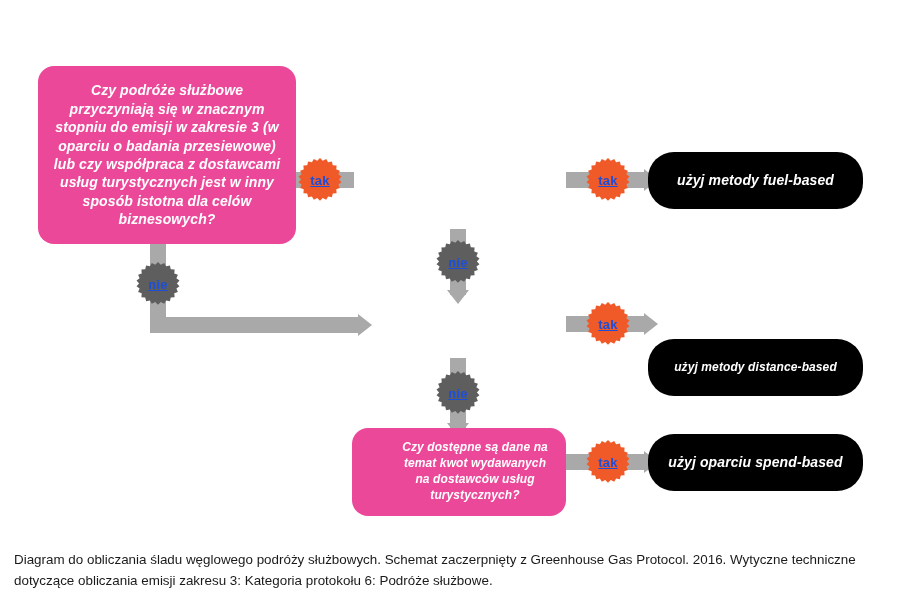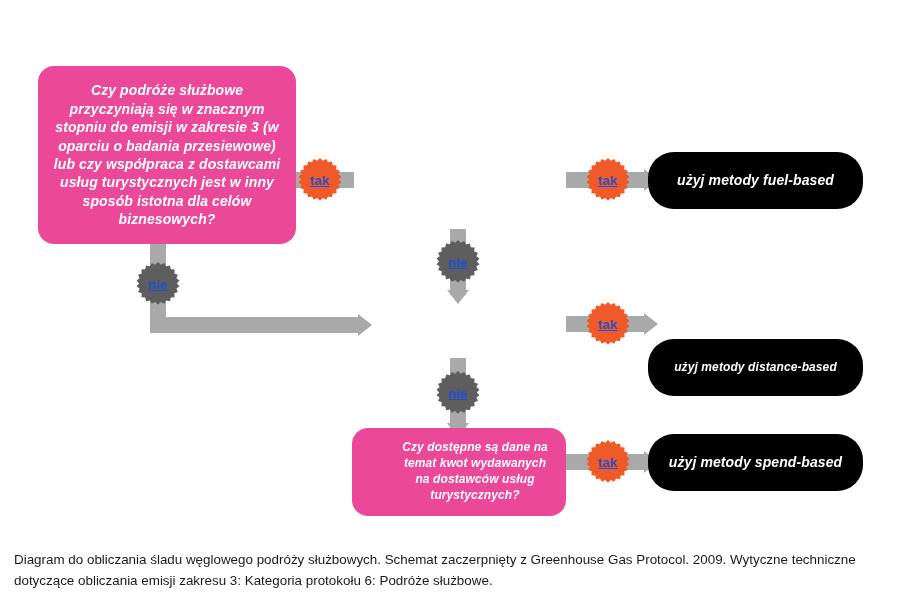--- a/index.html
+++ b/index.html
@@ -148,21 +148,21 @@
 
   <div class="node node-result" style="left:648px; top:152px; width:215px; height:57px; font-size:14px;">
     <span>użyj metody fuel-based</span>
   </div>
 
   <div class="node node-result" style="left:648px; top:296px; width:215px; height:57px; font-size:12px;margin-top:43px;">
     <span>użyj metody distance-based</span>
   </div>
 
   <div class="node node-result" style="left:648px; top:434px; width:215px; height:57px; font-size:14px;">
-    <span>użyj metody spend-based</span>
+    <span>użyj oparciu spend-based</span>
   </div>
 
   <div class="badge badge-yes" style="left:298px; top:158px;">
     <svg class="burst" viewBox="0 0 100 100">
       <polygon points="50,0 56.3,6.1 64.1,2.1 68.4,9.7 77,8 79,16.6 87.7,17.2 87,25.9 95.2,28.8 91.8,36.9 98.8,42.1 93,48.6 98.8,55.1 91.8,60.3 95.2,68.4 87,71.3 87.7,80 79,80.6 77,89.2 68.4,87.5 64.1,95.1 56.3,91.1 50,97.2 43.7,91.1 35.9,95.1 31.6,87.5 23,89.2 21,80.6 12.3,80 13,71.3 4.8,68.4 8.2,60.3 1.2,55.1 7,48.6 1.2,42.1 8.2,36.9 4.8,28.8 13,25.9 12.3,17.2 21,16.6 23,8 31.6,9.7 35.9,2.1 43.7,6.1"></polygon>
     </svg>
     <div class="lbl">tak</div>
   </div>
 
   <div class="badge badge-no" style="left:136px; top:262px;">
@@ -202,13 +202,13 @@
 
   <div class="badge badge-yes" style="left:586px; top:440px;">
     <svg class="burst" viewBox="0 0 100 100">
       <polygon points="50,0 56.3,6.1 64.1,2.1 68.4,9.7 77,8 79,16.6 87.7,17.2 87,25.9 95.2,28.8 91.8,36.9 98.8,42.1 93,48.6 98.8,55.1 91.8,60.3 95.2,68.4 87,71.3 87.7,80 79,80.6 77,89.2 68.4,87.5 64.1,95.1 56.3,91.1 50,97.2 43.7,91.1 35.9,95.1 31.6,87.5 23,89.2 21,80.6 12.3,80 13,71.3 4.8,68.4 8.2,60.3 1.2,55.1 7,48.6 1.2,42.1 8.2,36.9 4.8,28.8 13,25.9 12.3,17.2 21,16.6 23,8 31.6,9.7 35.9,2.1 43.7,6.1"></polygon>
     </svg>
     <div class="lbl">tak</div>
   </div>
 
 </div>
 
-<div id="caption">Diagram do obliczania śladu węglowego podróży służbowych. Schemat zaczerpnięty z Greenhouse Gas Protocol. 2009. Wytyczne techniczne dotyczące obliczania emisji zakresu 3: Kategoria protokołu 6: Podróże służbowe.</div>
+<div id="caption">Diagram do obliczania śladu węglowego podróży służbowych. Schemat zaczerpnięty z Greenhouse Gas Protocol. 2016. Wytyczne techniczne dotyczące obliczania emisji zakresu 3: Kategoria protokołu 6: Podróże służbowe.</div>
 
 </body></html>

